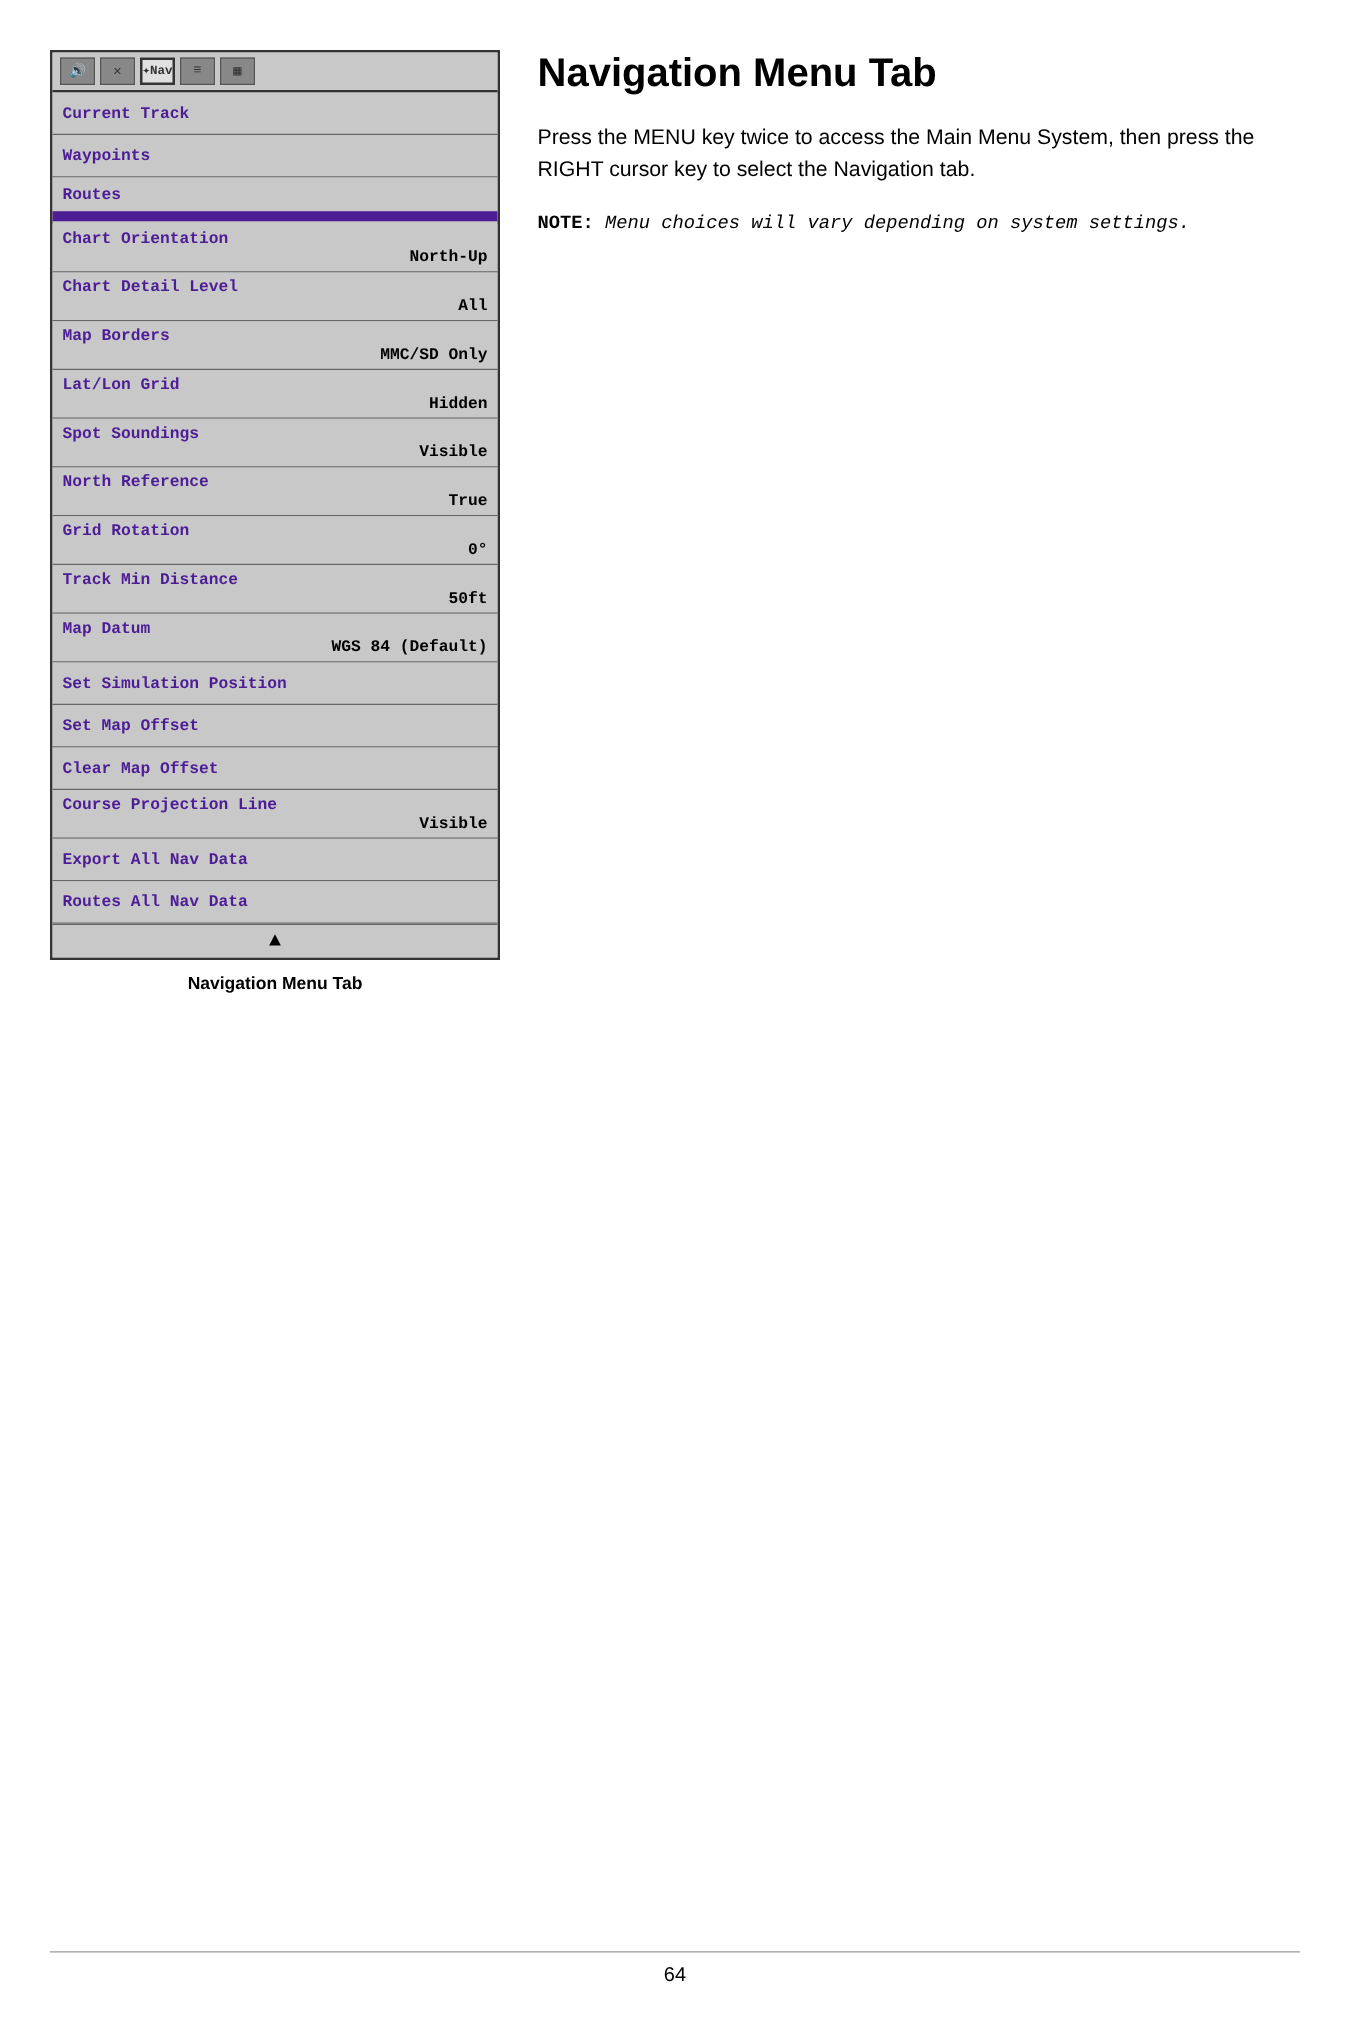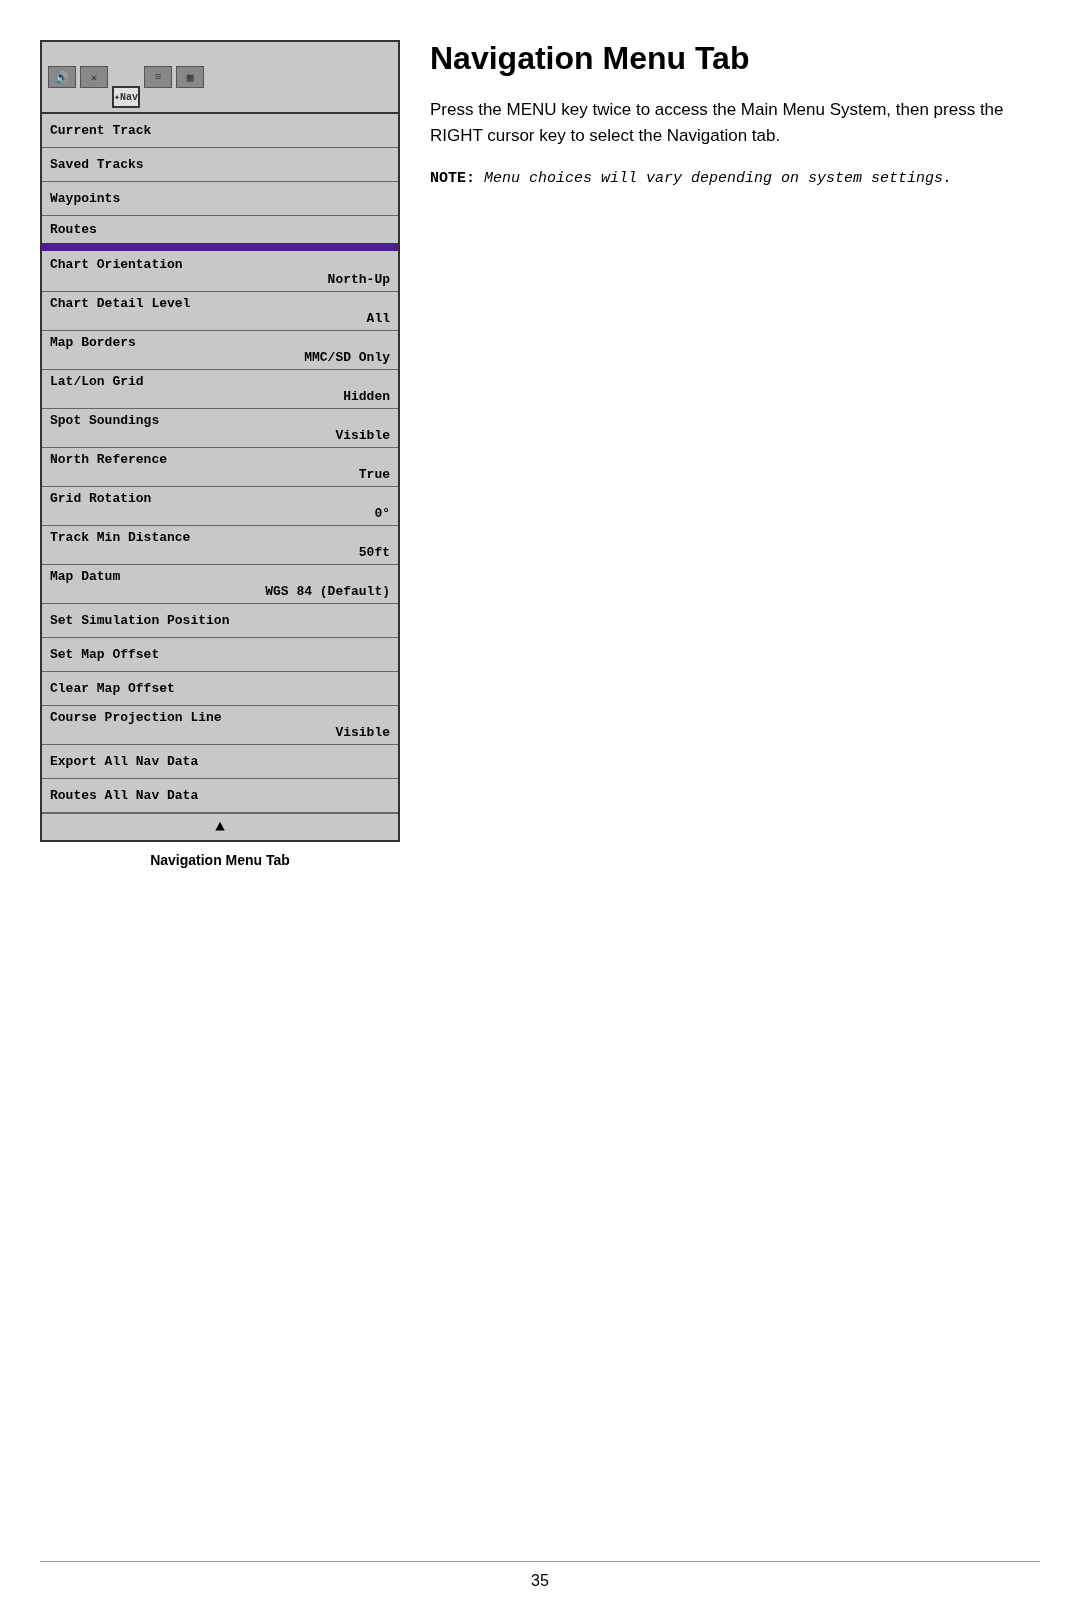--- a/index.html
+++ b/index.html
@@ -50,21 +50,20 @@
       align-items: center;
       justify-content: center;
       font-size: 11px;
       font-weight: bold;
       color: #333;
     }
 
     .tab-icon.active {
       background: #e0e0e0;
       border: 2px solid #333;
-      margin-top: 40px;
     }
 
     
     .menu-item {
       border-bottom: 1px solid #666;
       padding: 6px 8px;
       background: #c8c8c8;
       font-family: 'Courier New', monospace;
       font-size: 13px;
       font-weight: bold;
@@ -75,21 +74,21 @@
       justify-content: center;
     }
 
     .menu-item.has-value {
       padding: 4px 8px 4px 8px;
     }
 
     .menu-item-label {
       font-weight: bold;
       font-size: 13px;
-      color: #000000;
+      color: #4c1d95;
     }
 
     .menu-item-value {
       text-align: right;
       font-weight: bold;
       font-size: 13px;
       color: #000;
       align-self: flex-end;
     }
 
@@ -182,23 +181,20 @@
           <span style="font-size:10px; font-weight:bold;">✦Nav</span>
         </div>
         <div class="tab-icon">≡</div>
         <div class="tab-icon">▦</div>
       </div>
 
       <div class="menu-item">
         <span class="menu-item-label">Current Track</span>
       </div>
       <div class="menu-item">
-        <span class="menu-item-label">Saved Tracks</span>
-      </div>
-      <div class="menu-item">
         <span class="menu-item-label">Waypoints</span>
       </div>
       <div class="menu-item" style="border-bottom: 8px solid #4c1d95; margin-bottom:2px;">
         <span class="menu-item-label">Routes</span>
       </div>
       <div class="menu-item has-value">
         <span class="menu-item-label">Chart Orientation</span>
         <span class="menu-item-value">North-Up</span>
       </div>
       <div class="menu-item has-value">
@@ -265,14 +261,14 @@
     <h1 class="page-title">Navigation Menu Tab</h1>
     <p class="intro-text">Press the MENU key twice to access the Main Menu System, then press the RIGHT cursor key to select the Navigation tab.</p>
     <p class="note-block">
       <span class="note-label">NOTE:</span><span> Menu choices will vary depending on system settings.</span>
     </p>
   </div>
 </div>
 
 <div class="page-footer">
   <div class="page-footer-line"></div>
-  <div class="page-number">35</div>
+  <div class="page-number">64</div>
 </div>
 
 </body></html>

